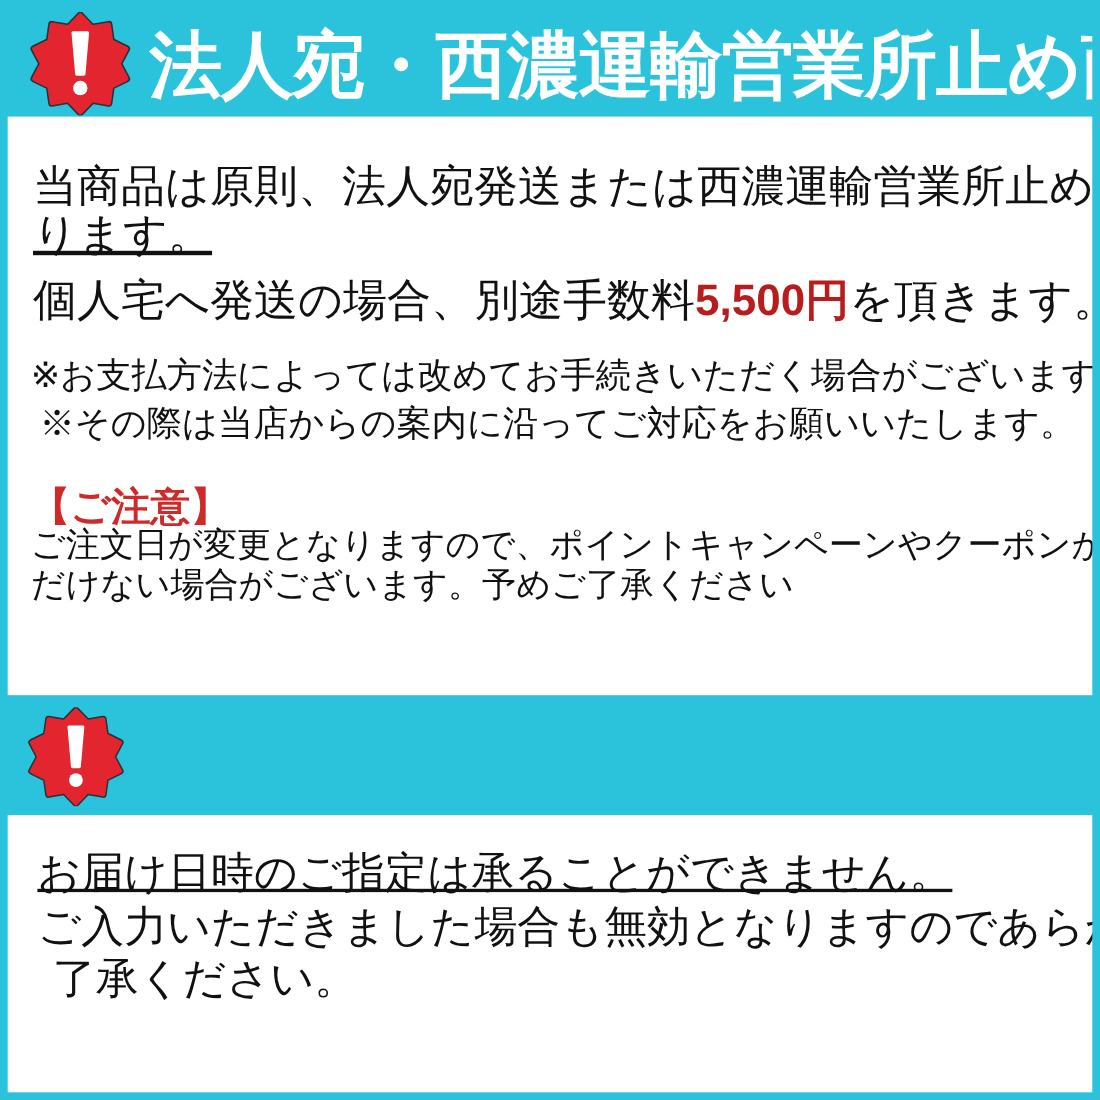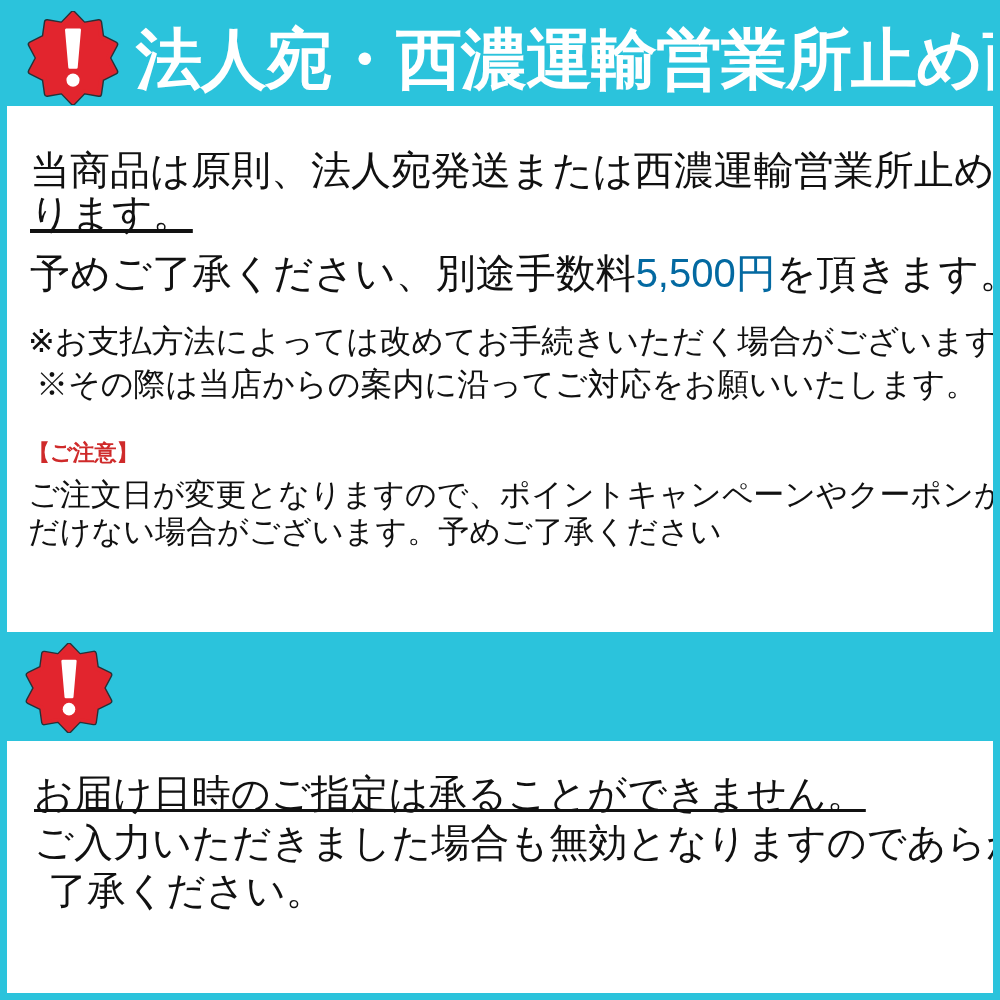--- a/index.html
+++ b/index.html
@@ -43,27 +43,27 @@
     margin: 0;
     white-space: nowrap;
     line-height: 1.15;
     color: #111111;
   }
   .main   { font-size: 40px; }
   .note   { font-size: 32px; }
   .small  { font-size: 31px; }
 
   .price {
-    color: #0369a1;
-    font-weight: normal;
+    color: #b91c1c;
+    font-weight: bold;
   }
   .caution-head {
     color: #cf2a2a;
     font-weight: bold;
-    font-size: 22px;
+    font-size: 36px;
   }
 
   
   .s1-l1 { left: 30px; top: 147px; }
   .s1-l2 { left: 30px; top: 190px; text-decoration: underline; }
   .s1-l3 { left: 30px; top: 250px; }
   .s1-n1 { left: 28px; top: 323px; }
   .s1-n2 { left: 36px; top: 366px; font-family: Liberation Serif, serif; }
   .s1-ch { left: 28px; top: 440px; }
   .s1-c1 { left: 28px; top: 477px; }
@@ -86,21 +86,21 @@
   <svg class="badge badge1" viewBox="0 0 100 100">
     <path d="M50 3 L61.4 14.8 L77.6 12 L79.9 28.2 L94.7 35.5 L87 50 L94.7 64.5 L79.9 71.8 L77.6 88 L61.4 85.2 L50 97 L38.6 85.2 L22.4 88 L20.1 71.8 L5.3 64.5 L13 50 L5.3 35.5 L20.1 28.2 L22.4 12 L38.6 14.8 Z" fill="#263238" stroke="#263238" stroke-width="7" stroke-linejoin="round"></path>
     <path d="M50 3 L61.4 14.8 L77.6 12 L79.9 28.2 L94.7 35.5 L87 50 L94.7 64.5 L79.9 71.8 L77.6 88 L61.4 85.2 L50 97 L38.6 85.2 L22.4 88 L20.1 71.8 L5.3 64.5 L13 50 L5.3 35.5 L20.1 28.2 L22.4 12 L38.6 14.8 Z" fill="#e2252e" stroke="#e2252e" stroke-width="4" stroke-linejoin="round"></path>
     <path d="M43 20 L57 20 L53.5 60 L46.5 60 Z" fill="#ffffff" stroke="#ffffff" stroke-width="3" stroke-linejoin="round"></path>
     <circle cx="50" cy="73.5" r="7" fill="#ffffff"></circle>
   </svg>
 
   <div>
     <p class="txt main s1-l1">当商品は原則、法人宛発送または西濃運輸営業所止めとな</p>
     <p class="txt main s1-l2">ります。</p>
-    <p class="txt main s1-l3"><span>予めご了承ください、別途手数料</span><span class="price">5,500円</span><span>を頂きます。</span></p>
+    <p class="txt main s1-l3"><span>個人宅へ発送の場合、別途手数料</span><span class="price">5,500円</span><span>を頂きます。</span></p>
 
     <p class="txt note s1-n1">※お支払方法によっては改めてお手続きいただく場合がございます。</p>
     <p class="txt note s1-n2">※その際は当店からの案内に沿ってご対応をお願いいたします。</p>
 
     <p class="txt caution-head s1-ch">【ご注意】</p>
     <p class="txt small s1-c1">ご注文日が変更となりますので、ポイントキャンペーンやクーポンがご使用いた</p>
     <p class="txt small s1-c2">だけない場合がございます。予めご了承ください</p>
   </div>
 
   <div class="band band2">

